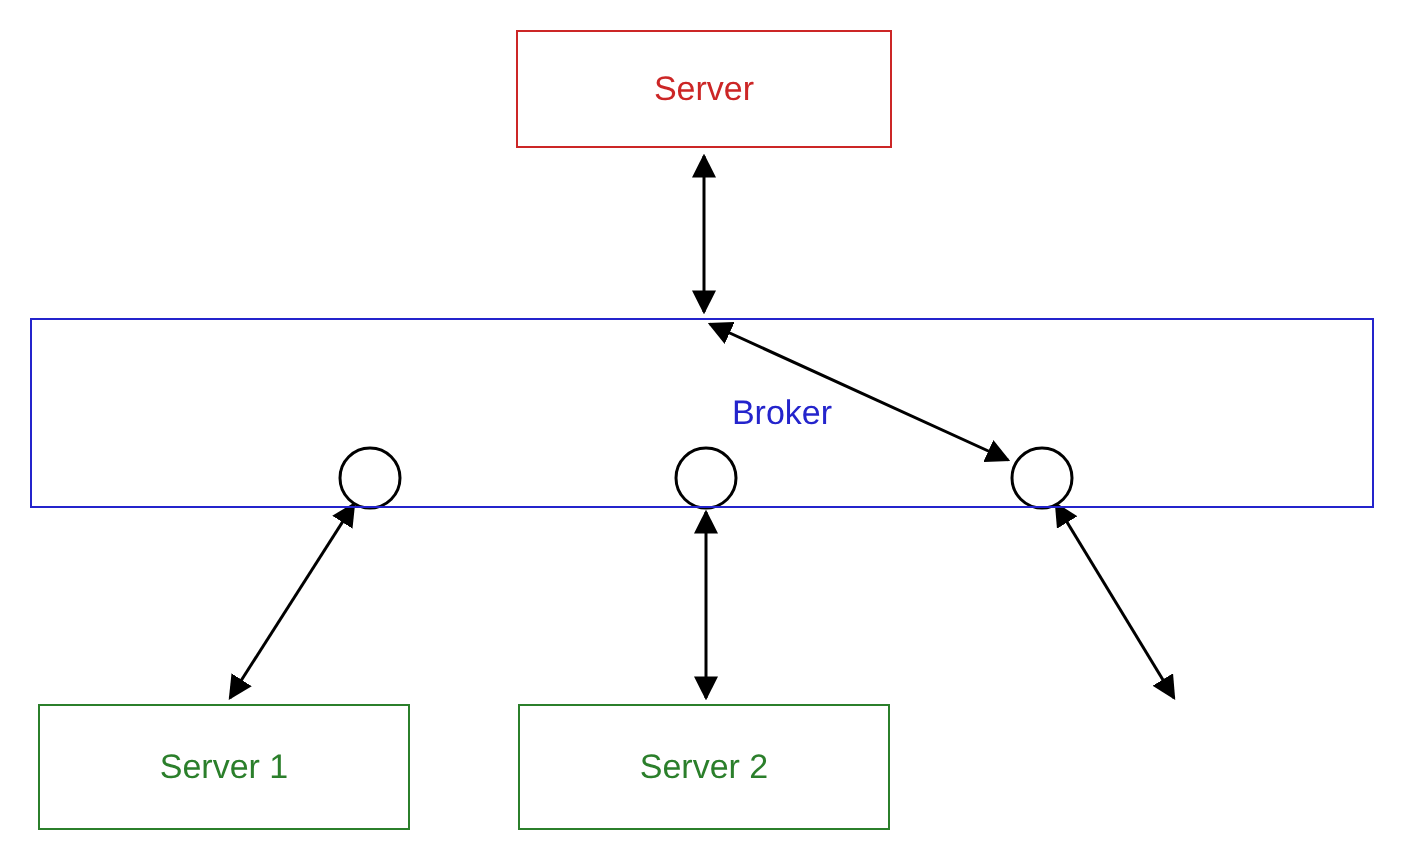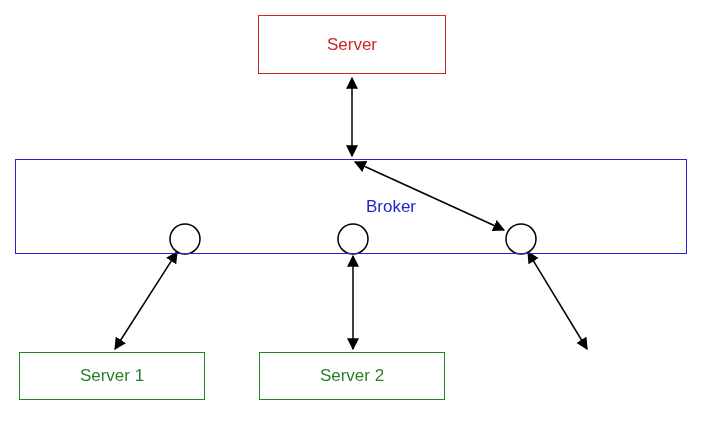--- a/index.html
+++ b/index.html
@@ -45,21 +45,21 @@
   .broker-label {
     position: absolute;
     left: 351px; top: 197px;
     transform: translateX(-50%);
     font-size: 17px;
     color: var(--color-broker, #2424cc);
     white-space: nowrap;
     margin-left: 40px;
   }
   .node-server {
-    top: 352px; height: 48px;
+    top: 352px; height: 63px;
     border: 1.5px solid var(--color-server, #2b7f2b);
     color: var(--color-server, #2b7f2b);
   }
   .node-server1 { left: 19px;  width: 186px; }
   .node-server2 { left: 259px; width: 186px; }
   .node-server3 { left: 498px; width: 187px; }
   .edge {
     stroke: var(--color-line, #000000);
     stroke-width: 1.5;
     fill: none;

